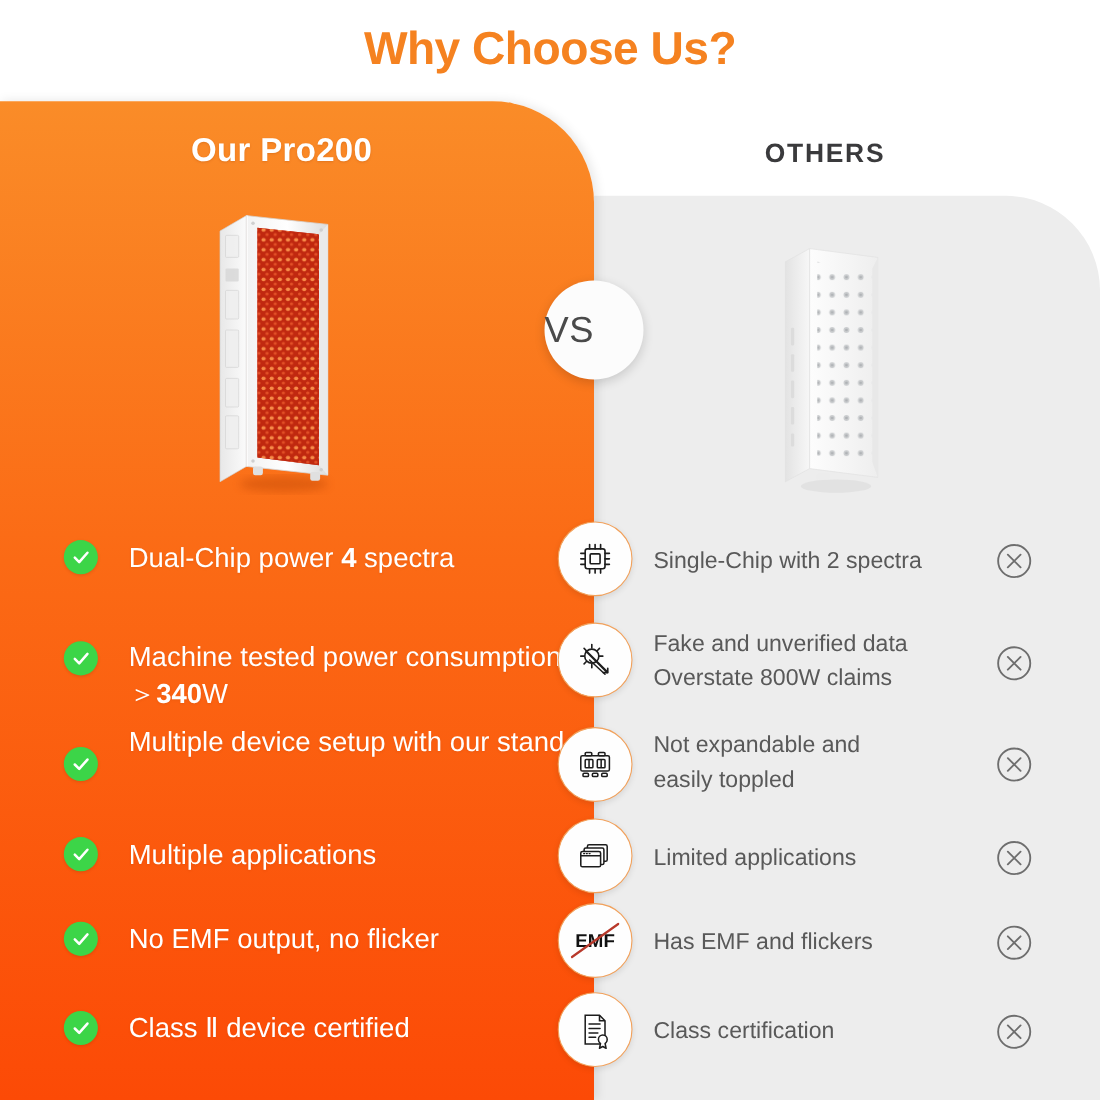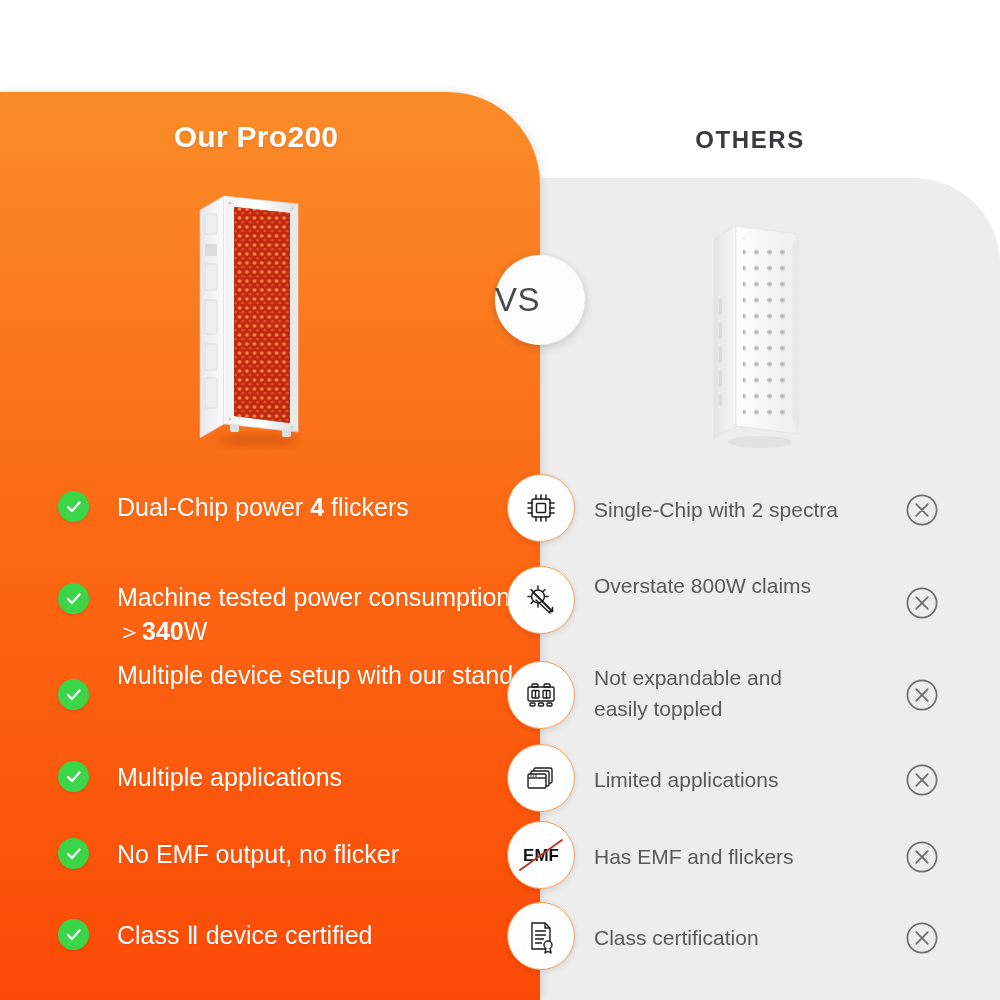--- a/index.html
+++ b/index.html
@@ -97,20 +97,21 @@
   }
   .xmark{position:absolute;left:903px;width:38px;height:38px;}
 
   .sep{display:block;}
 </style>
 </head>
 <body>
 
 <div id="stage">
 
+  <div class="title">Why Choose Us?</div>
 
   <div class="panel-others"></div>
   <div class="panel-ours"></div>
 
   <div class="head-ours">Our Pro200</div>
   <div class="head-others">OTHERS</div>
 
   <div class="prod prod-ours">
     <svg width="150" height="262" viewBox="0 0 150 262">
       <defs>
@@ -211,21 +212,21 @@
 
   <div class="rows">
 
     <div class="row" style="top:0">
       <div class="chk" style="top:491px">
         <svg width="19" height="19" viewBox="0 0 19 19">
             <path d="M4 10 L8 14 L15.5 5.5" fill="none" stroke="#fff" stroke-width="2.3" stroke-linecap="round" stroke-linejoin="round"></path>
           </svg>
       </div>
       <div class="ours-text" style="top:490px">
-        <span>Dual-Chip power </span><b>4</b><span> flickers</span>
+        <span>Dual-Chip power </span><b>4</b><span> spectra</span>
       </div>
       <div class="bubble" style="top:474px">
         <svg width="36" height="36" viewBox="0 0 36 36" fill="none" stroke="#1d1d1d" stroke-width="1.5">
           <rect x="9" y="9" width="18" height="18" rx="2"></rect>
             <rect x="13.5" y="13.5" width="9" height="9" rx="1"></rect>
           <g stroke-linecap="round">
             <path d="M13 9V5M18 9V5M23 9V5M13 31v-4M18 31v-4M23 31v-4M9 13H5M9 18H5M9 23H5M31 13h-4M31 18h-4M31 23h-4"></path>
           </g>
         </svg>
       </div>
@@ -254,20 +255,21 @@
           <circle cx="16" cy="15.5" r="6.4"></circle>
           <g stroke-linecap="round">
             <path d="M16 5v3M16 23v3M6 15.5h3M23 15.5h3M9 8.5l2.1 2.1M23 8.5l-2.1 2.1M9 22.5l2.1-2.1"></path>
           </g>
           <path d="M11 11 L30 30" stroke-width="2" stroke-linecap="round"></path>
           <path d="M26.5 30.5 L30.5 30.5 L30.5 26.5" stroke-linecap="round" stroke-linejoin="round"></path>
           <path d="M14 19 L28 32" stroke-width="1.4" stroke-linecap="round"></path>
         </svg>
       </div>
       <div class="others-text" style="top:570px">
+        <span class="sep">Fake and unverified data</span>
         <span class="sep">Overstate 800W claims</span>
       </div>
       <div class="xmark" style="top:584px">
         <svg width="38" height="38" viewBox="0 0 38 38" fill="none" stroke="#6E6E6E" stroke-width="1.7">
           <circle cx="19" cy="19" r="14.6"></circle>
             <path d="M13.2 13.2 24.8 24.8M24.8 13.2 13.2 24.8" stroke-linecap="round"></path>
         </svg>
       </div>
     </div>
 

